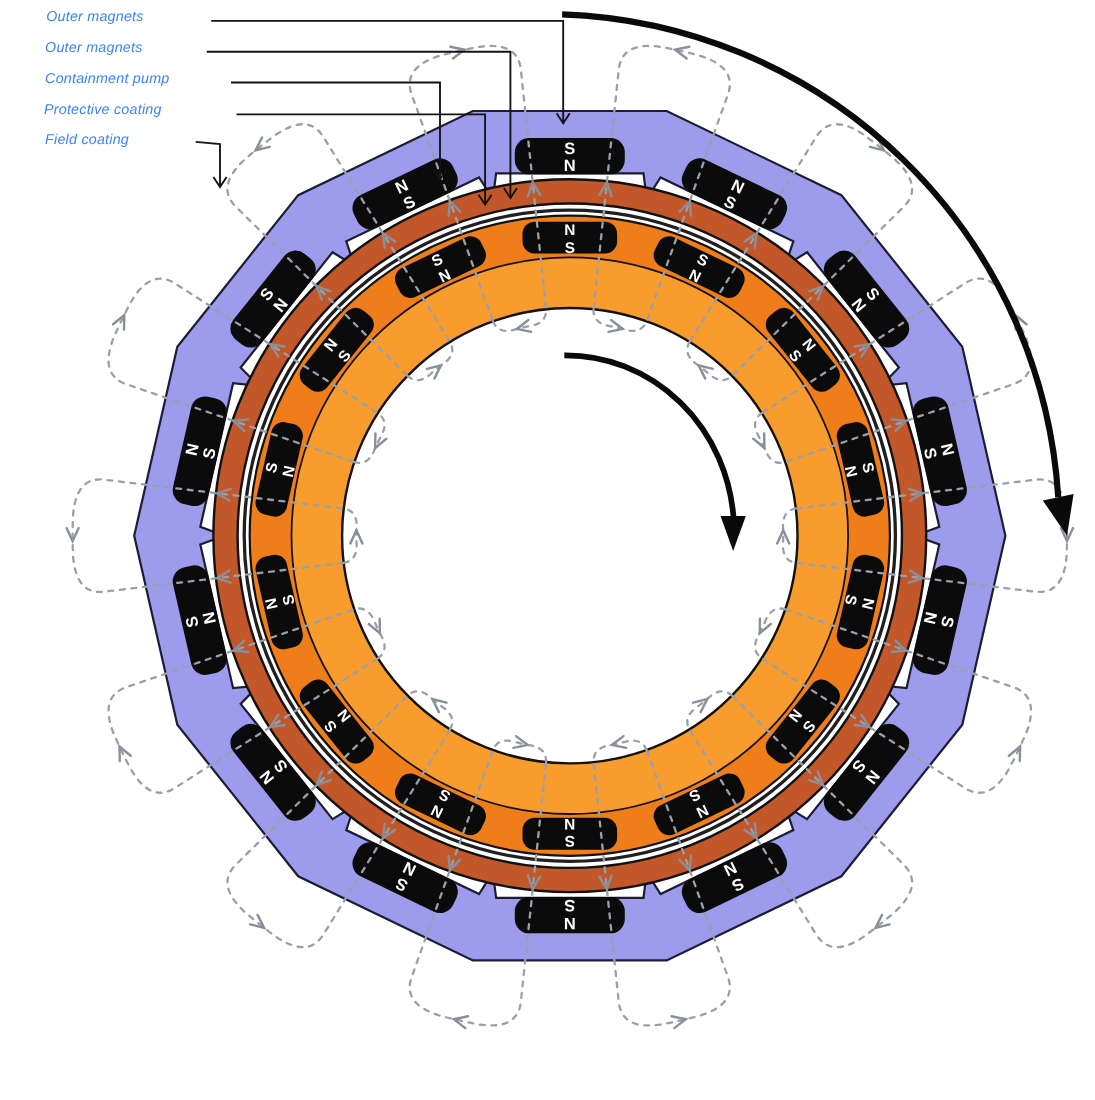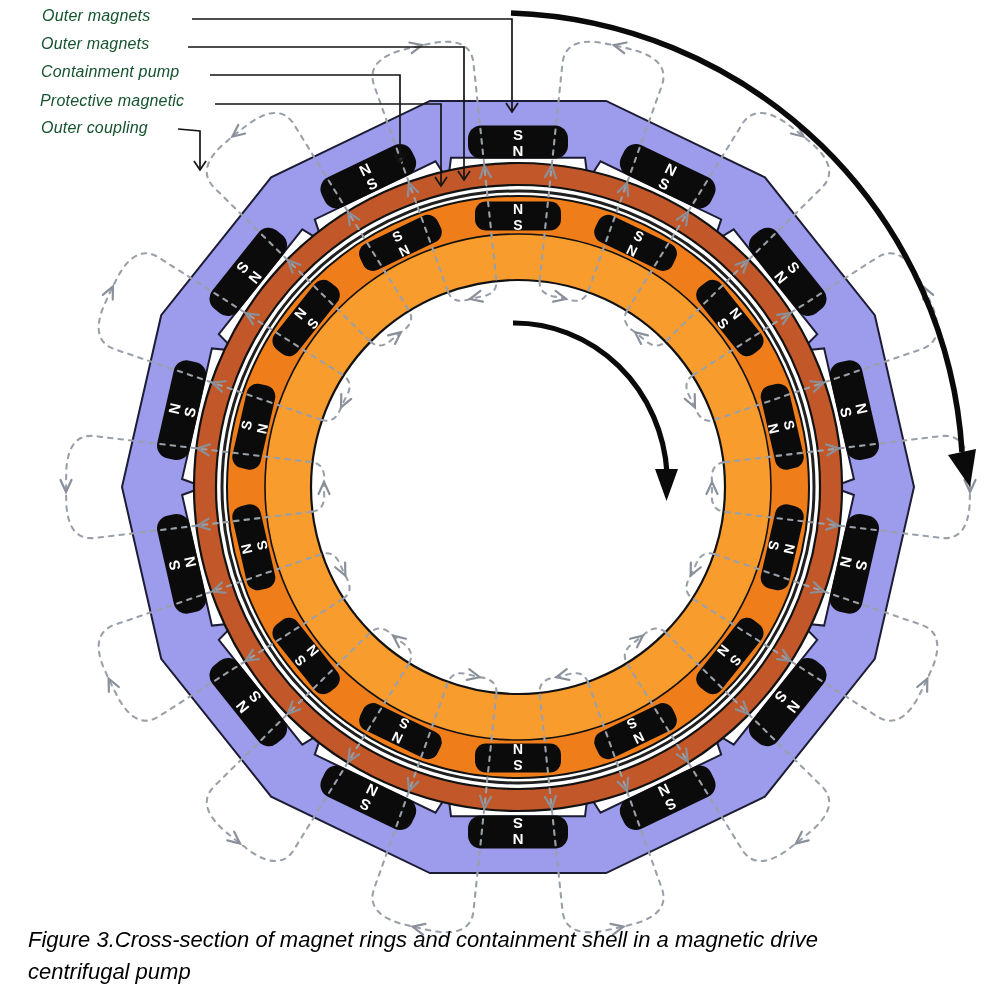--- a/index.html
+++ b/index.html
@@ -1,19 +1,19 @@
 <!DOCTYPE html>
 <html><head>
 <meta charset="utf-8">
 <style>
   html,body{margin:0;padding:0;background:#ffffff;}
   .stage{position:relative;width:995px;height:1000px;background:#ffffff;overflow:hidden;
          font-family:"Liberation Sans", sans-serif;}
   .diagram-svg{position:absolute;left:0;top:0;}
-  .callout{position:absolute;font-style:italic;font-size:16px;color:#14532d;
+  .callout{position:absolute;font-style:italic;font-size:13px;color:#3b82f6;
            white-space:nowrap;letter-spacing:0.2px;}
   .caption{position:absolute;left:28px;top:924px;width:930px;font-style:italic;
            font-size:22px;line-height:32px;color:#000;}
 </style>
 </head>
 <body>
 
 <div class="stage">
 
   <svg class="diagram-svg" width="995" height="1000" viewBox="0 0 995 1000">
@@ -265,20 +265,16 @@
         <path d="M 215 104 L 441 104 L 441 186" fill="none" stroke="#141414" stroke-width="1.7"></path>
         <path d="M 435 177 L 441 186 L 447 177" fill="none" stroke="#141414" stroke-width="1.7"></path>
         <path d="M 178 129 L 200 131 L 200 170" fill="none" stroke="#141414" stroke-width="1.7"></path>
         <path d="M 194 161 L 200 170 L 206 161" fill="none" stroke="#141414" stroke-width="1.7"></path>
       </g>
   </svg>
 
   <div class="callout" style="left:42px;top:7px">Outer magnets</div>
   <div class="callout" style="left:41px;top:35px">Outer magnets</div>
   <div class="callout" style="left:41px;top:63px">Containment pump</div>
-  <div class="callout" style="left:40px;top:92px">Protective magnetic</div>
-  <div class="callout" style="left:41px;top:119px">Outer coupling</div>
-
-  <div class="caption">
-    <div>Figure 3.Cross-section of magnet rings and containment shell in a magnetic drive</div>
-    <div>centrifugal pump</div>
-  </div>
+  <div class="callout" style="left:40px;top:92px">Protective coating</div>
+  <div class="callout" style="left:41px;top:119px">Field coating</div>
+
 </div>
 
 </body></html>

